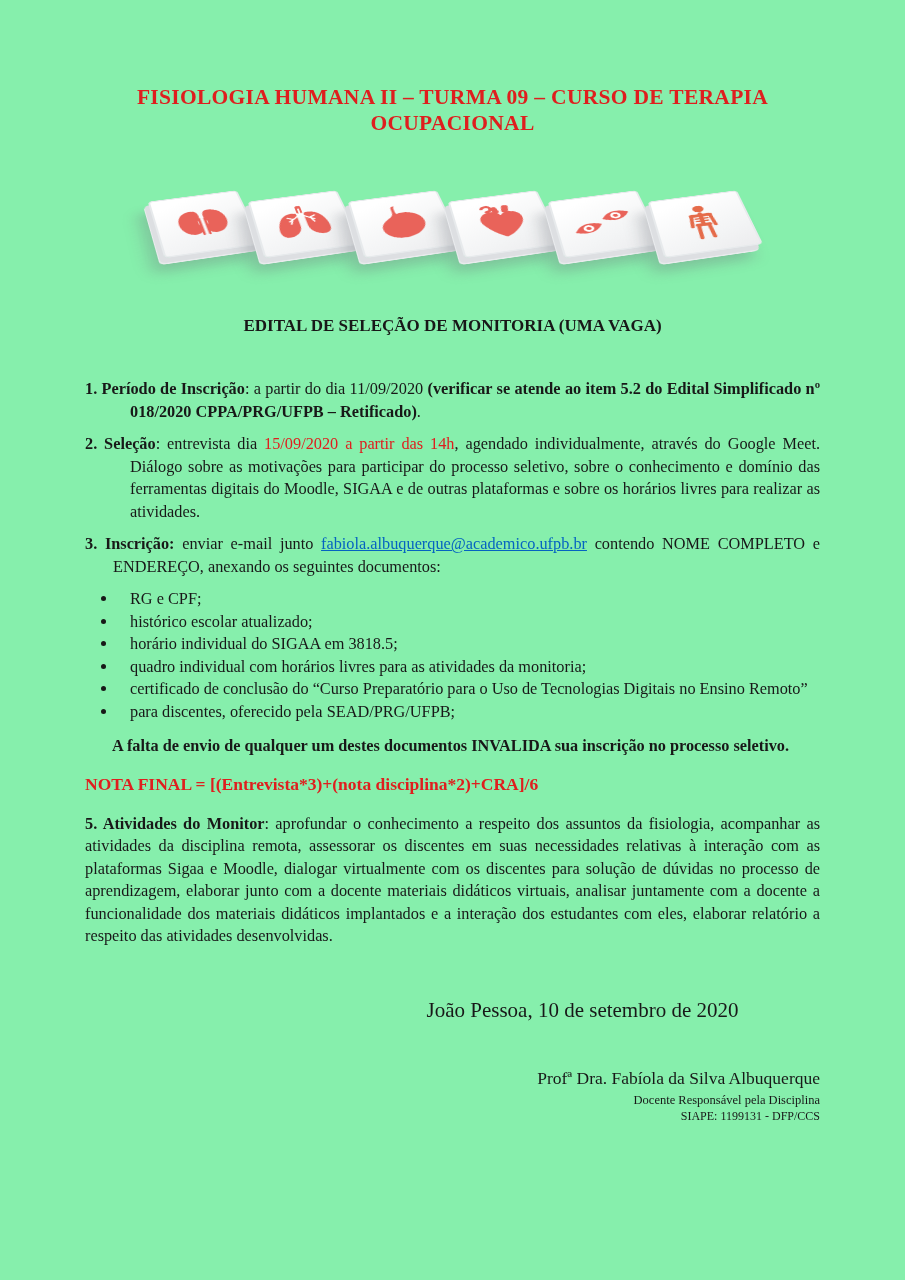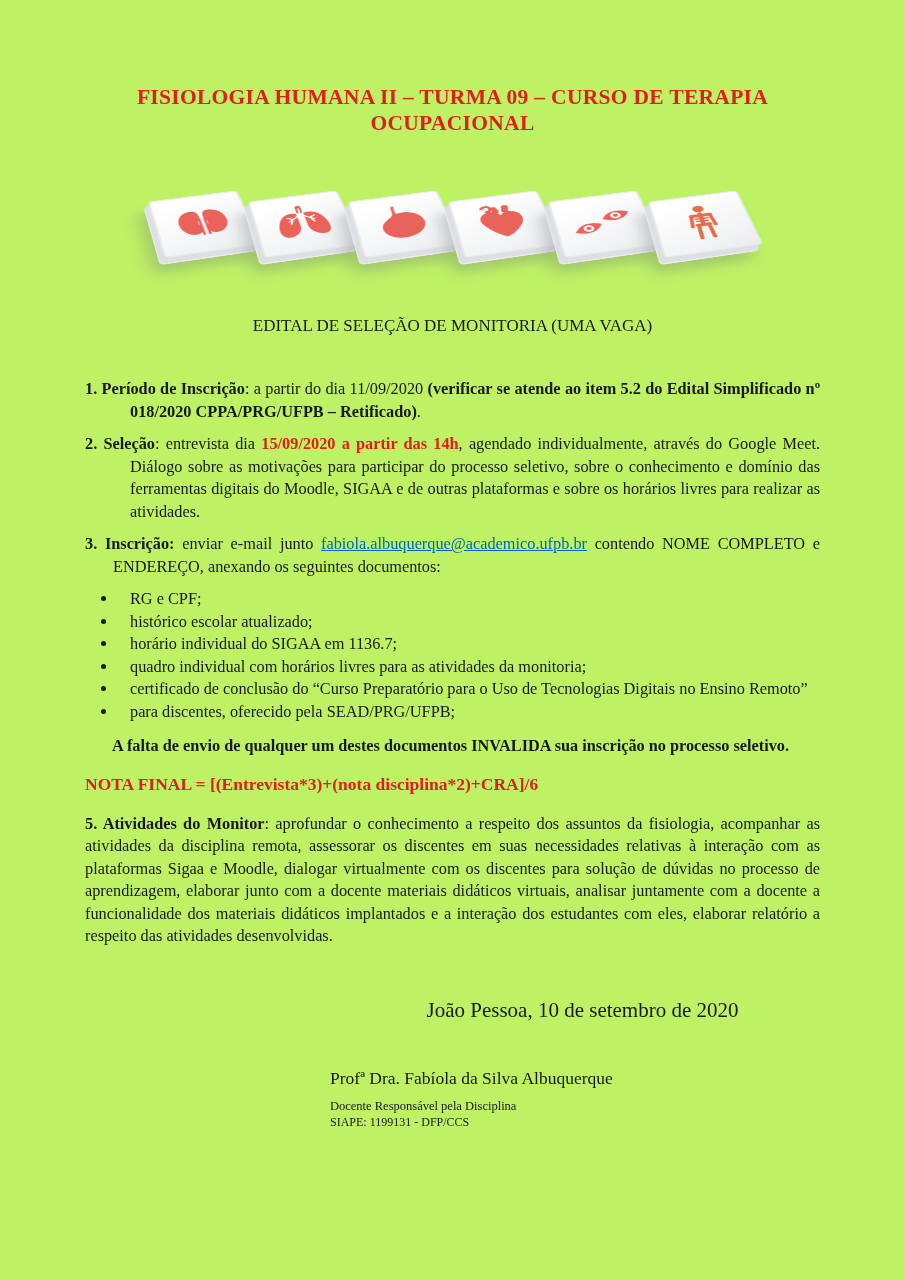--- a/index.html
+++ b/index.html
@@ -1,17 +1,17 @@
 <!DOCTYPE html>
 <html><head>
 <meta charset="utf-8">
 <style>
   html,body { margin:0; padding:0; background:#ffffff; }
   .page {
-    width:905px; height:1280px; background:#bef264; position:relative;
+    width:905px; height:1280px; background:#86efac; position:relative;
     font-family:"Liberation Serif", serif; color:#181818; overflow:hidden;
   }
   .content { padding:0 85px; }
 
   .doc-title {
     margin-top:84px; text-align:center; color:#df1e1e; font-weight:bold;
     font-size:21.5px; letter-spacing:.3px; line-height:26px;
   }
 
   
@@ -22,46 +22,46 @@
   .tile {
     width:92px; height:92px; flex:0 0 auto; margin:0 -3px;
     background:linear-gradient(155deg,#ffffff 15%,#f3f4f5 70%,#ececee 100%);
     border:2px solid #e7eaec; border-radius:5px;
     transform: perspective(700px) rotateX(54deg) rotateZ(-13deg);
     box-shadow:-5px 7px 0 #dddfe2, -6px 9px 0 #e9ebed, -14px 20px 16px rgba(110,114,120,.32);
     display:flex; align-items:center; justify-content:center;
   }
   .tile svg { width:68px; height:68px; }
 
-  .doc-subtitle { margin-top:42px; text-align:center; font-weight:normal; font-size:17px; }
+  .doc-subtitle { margin-top:42px; text-align:center; font-weight:bold; font-size:17px; }
 
   .body-text { margin-top:42px; }
   .para {
     font-size:16.3px; line-height:22.5px; text-align:justify;
     margin:0 0 10px 0;
   }
   .hang    { padding-left:45px; text-indent:-45px; }
   .hang-sm { padding-left:28px; text-indent:-28px; }
   .b { font-weight:bold; }
-  .red-inline { color:#df1e1e; font-weight:bold; }
+  .red-inline { color:#df1e1e; font-weight:normal; }
   .email-link { color:#0563c1; text-decoration:underline; cursor:pointer; }
 
   ul.docs { margin:2px 0 12px 0; padding-left:33px; list-style:disc; }
   ul.docs li { font-size:16.3px; line-height:22.5px; padding-left:12px; text-align:justify; }
 
   .warning { font-weight:bold; font-size:16.3px; line-height:22.5px;
              text-align:justify; margin:12px 0 14px 27px; }
 
   .formula { text-align:left; color:#df1e1e; font-weight:bold;
              font-size:17.5px; margin:16px 0 18px 0; }
 
   .dateline  { margin:50px 0 0 260px; text-align:center; font-size:21px; }
-  .signature { margin:44px 0 0 245px; text-align:left; }
+  .signature { margin:44px 0 0 245px; text-align:right; }
   .sig-name  { font-size:17.5px; line-height:22px; }
-  .sig-role  { font-size:12.5px; line-height:16px; margin-top:9px; }
+  .sig-role  { font-size:12.5px; line-height:16px; margin-top:3px; }
   .sig-siape { font-size:12px; line-height:16px; }
 </style>
 </head>
 <body>
 
 <div class="page">
   <div class="content">
 
     <div class="doc-title">FISIOLOGIA HUMANA II – TURMA 09 – CURSO DE TERAPIA OCUPACIONAL</div>
 
@@ -156,21 +156,21 @@
 
       <p class="para hang"><span class="b">1. Período de Inscrição</span><span>: a partir do dia 11/09/2020 </span><span class="b">(verificar se atende ao item 5.2 do Edital Simplificado nº 018/2020 CPPA/PRG/UFPB – Retificado)</span><span>.</span></p>
 
       <p class="para hang"><span class="b">2. Seleção</span><span>: entrevista dia </span><span class="red-inline">15/09/2020 a partir das 14h</span><span>, agendado individualmente, através do Google Meet. Diálogo sobre as motivações para participar do processo seletivo, sobre o conhecimento e domínio das ferramentas digitais do Moodle, SIGAA e de outras plataformas e sobre os horários livres para realizar as atividades.</span></p>
 
       <p class="para hang-sm"><span class="b">3. Inscrição:</span><span> enviar e-mail junto </span><a class="email-link">fabiola.albuquerque@academico.ufpb.br</a><span> contendo NOME COMPLETO e ENDEREÇO, anexando os seguintes documentos:</span></p>
 
       <ul class="docs">
         <li>RG e CPF;</li>
         <li>histórico escolar atualizado;</li>
-        <li>horário individual do SIGAA em 1136.7;</li>
+        <li>horário individual do SIGAA em 3818.5;</li>
         <li>quadro individual com horários livres para as atividades da monitoria;</li>
         <li>certificado de conclusão do “Curso Preparatório para o Uso de Tecnologias Digitais no Ensino Remoto”</li>
         <li>para discentes, oferecido pela SEAD/PRG/UFPB;</li>
       </ul>
 
       <p class="warning">A falta de envio de qualquer um destes documentos INVALIDA sua inscrição no processo seletivo.</p>
 
 
       <p class="formula">NOTA FINAL = [(Entrevista*3)+(nota disciplina*2)+CRA]/6</p>
 

